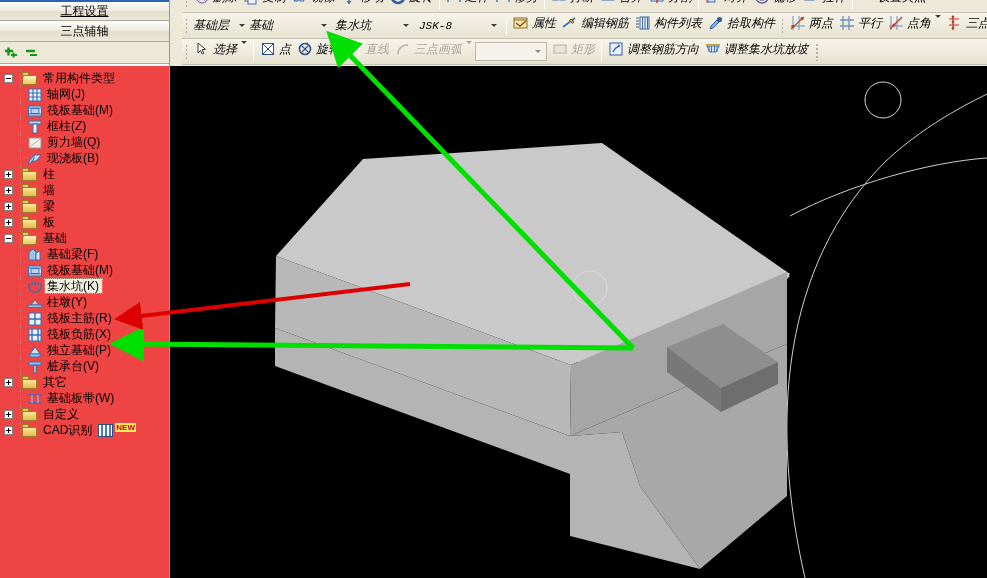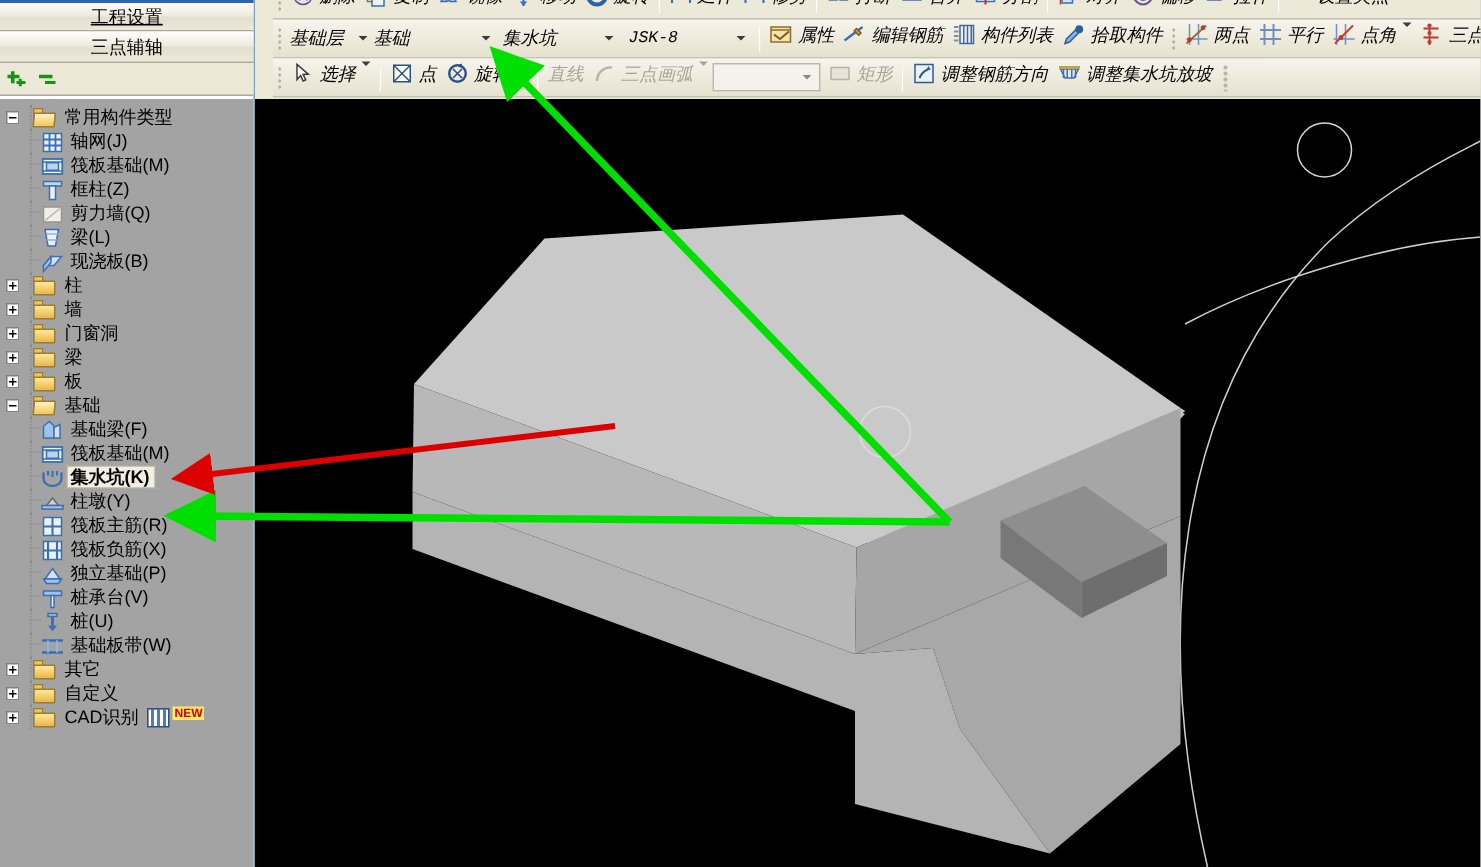--- a/index.html
+++ b/index.html
@@ -41,38 +41,37 @@
     display: flex; align-items: center;
     padding-left: 3px; gap: 5px;
   }
   .addrem {
     width: 16px; height: 16px; position: relative;
     display: inline-block;
   }
   .tree-wrap {
     position: absolute;
     top: 66px; left: 0; right: 0; bottom: 0;
-    background: #a3a3a3;
+    background: #ef4444;
     overflow: hidden;
   }
   .tree {
     padding: 4px 0 0 4px;
   }
   .node {
     display: flex; align-items: center;
     height: 16px;
     white-space: nowrap;
     font-size: 12px;
     cursor: default;
     position: relative;
   }
   .node.sel .nlabel {
     background: #f2efe0;
     outline: 1px dotted #b9b39b;
-    font-weight: bold;
   }
   .expander {
     width: 9px; height: 9px;
     border: 1px solid #808080;
     background: #fff;
     margin-right: 3px;
     position: relative;
     flex: 0 0 auto;
   }
   .expander::before {
@@ -315,31 +314,20 @@
                 <path d="M3 12L13 4" fill="none" stroke="#b9b3a4" stroke-width="1"></path>
               </svg>
             </span>
             <span class="nlabel">剪力墙(Q)</span>
           </div>
           <div class="node">
             <span class="indent" style="width: 12px;"></span>
             <span class="dots"></span>
             <span class="ico">
               <svg viewBox="0 0 16 16" class="icon16">
-                <path d="M3 2h9l-2 11H5z" fill="#e8f1fc" stroke="#3b6fb5"></path>
-                <path d="M4 5h8M4 9h7" fill="none" stroke="#8fb4e0" stroke-width="1"></path>
-              </svg>
-            </span>
-            <span class="nlabel">梁(L)</span>
-          </div>
-          <div class="node">
-            <span class="indent" style="width: 12px;"></span>
-            <span class="dots"></span>
-            <span class="ico">
-              <svg viewBox="0 0 16 16" class="icon16">
                 <path d="M2 10l5-6h7l-5 6z" fill="#cfe2f7" stroke="#3b6fb5"></path>
                 <path d="M2 10l5-6v4l-5 6z" fill="#9fc2e8" stroke="#3b6fb5"></path>
               </svg>
             </span>
             <span class="nlabel">现浇板(B)</span>
           </div>
           <div class="node">
             <span class="expander plus"></span>
             <span class="dots" style="width: 6px;"></span>
             <span class="folder">
@@ -357,169 +345,148 @@
             </span>
             <span class="nlabel">墙</span>
           </div>
           <div class="node">
             <span class="expander plus"></span>
             <span class="dots" style="width: 6px;"></span>
             <span class="folder">
               <span class="ft"></span>
               <span class="fb"></span>
             </span>
-            <span class="nlabel">门窗洞</span>
+            <span class="nlabel">梁</span>
           </div>
           <div class="node">
             <span class="expander plus"></span>
             <span class="dots" style="width: 6px;"></span>
             <span class="folder">
               <span class="ft"></span>
               <span class="fb"></span>
             </span>
-            <span class="nlabel">梁</span>
+            <span class="nlabel">板</span>
+          </div>
+          <div class="node">
+            <span class="expander"></span>
+            <span class="dots" style="width: 6px;"></span>
+            <span class="folder open">
+              <span class="ft"></span>
+              <span class="fb"></span>
+            </span>
+            <span class="nlabel">基础</span>
+          </div>
+          <div class="node">
+            <span class="indent" style="width: 12px;"></span>
+            <span class="dots"></span>
+            <span class="ico">
+              <svg viewBox="0 0 16 16" class="icon16">
+                <path d="M2 13V5l4-3 3 3v8z" fill="#9fc2e8" stroke="#3b6fb5"></path>
+                <path d="M9 13V6l4-2v9z" fill="#cfe2f7" stroke="#3b6fb5"></path>
+              </svg>
+            </span>
+            <span class="nlabel">基础梁(F)</span>
+          </div>
+          <div class="node">
+            <span class="indent" style="width: 12px;"></span>
+            <span class="dots"></span>
+            <span class="ico">
+              <svg viewBox="0 0 16 16" class="icon16">
+                <rect x="1.5" y="3" width="13" height="10" fill="#e8f1fc" stroke="#3b6fb5" stroke-width="1.2"></rect>
+                <rect x="4" y="5.5" width="8" height="5" fill="#b9d3f0" stroke="#3b6fb5"></rect>
+                <path d="M1.5 5h13M1.5 11h13" fill="none" stroke="#3b6fb5" stroke-width="1"></path>
+              </svg>
+            </span>
+            <span class="nlabel">筏板基础(M)</span>
+          </div>
+          <div class="node sel">
+            <span class="indent" style="width: 12px;"></span>
+            <span class="dots"></span>
+            <span class="ico">
+              <svg viewBox="0 0 16 16" class="icon16">
+                <path d="M2 4v4a6 5 0 0 0 12 0V4" fill="none" stroke="#3b6fb5" stroke-width="1.6"></path>
+                <path d="M5 3v3M8 3v4M11 3v3" fill="none" stroke="#3b6fb5" stroke-width="1.4"></path>
+              </svg>
+            </span>
+            <span class="nlabel">集水坑(K)</span>
+          </div>
+          <div class="node">
+            <span class="indent" style="width: 12px;"></span>
+            <span class="dots"></span>
+            <span class="ico">
+              <svg viewBox="0 0 16 16" class="icon16">
+                <path d="M4 10l4-5 4 5z" fill="#cfcfcf" stroke="#6b6b6b"></path>
+                <rect x="1" y="10" width="14" height="2.4" fill="#9fc2e8" stroke="#3b6fb5"></rect>
+              </svg>
+            </span>
+            <span class="nlabel">柱墩(Y)</span>
+          </div>
+          <div class="node">
+            <span class="indent" style="width: 12px;"></span>
+            <span class="dots"></span>
+            <span class="ico">
+              <svg viewBox="0 0 16 16" class="icon16">
+                <rect x="2" y="2" width="12" height="12" fill="#e8f1fc" stroke="#3b6fb5"></rect>
+                <path d="M8 2v12M2 8h12" fill="none" stroke="#3b6fb5" stroke-width="1.4"></path>
+              </svg>
+            </span>
+            <span class="nlabel">筏板主筋(R)</span>
+          </div>
+          <div class="node">
+            <span class="indent" style="width: 12px;"></span>
+            <span class="dots"></span>
+            <span class="ico">
+              <svg viewBox="0 0 16 16" class="icon16">
+                <rect x="2" y="2" width="12" height="12" fill="#e8f1fc" stroke="#3b6fb5"></rect>
+                <path d="M5 2v12M11 2v12M2 8h12" fill="none" stroke="#3b6fb5" stroke-width="1.4"></path>
+              </svg>
+            </span>
+            <span class="nlabel">筏板负筋(X)</span>
+          </div>
+          <div class="node">
+            <span class="indent" style="width: 12px;"></span>
+            <span class="dots"></span>
+            <span class="ico">
+              <svg viewBox="0 0 16 16" class="icon16">
+                <path d="M3 11l5-7 5 7z" fill="#cfe2f7" stroke="#3b6fb5"></path>
+                <path d="M2 11h12l-2 3H4z" fill="#9fc2e8" stroke="#3b6fb5"></path>
+              </svg>
+            </span>
+            <span class="nlabel">独立基础(P)</span>
+          </div>
+          <div class="node">
+            <span class="indent" style="width: 12px;"></span>
+            <span class="dots"></span>
+            <span class="ico">
+              <svg viewBox="0 0 16 16" class="icon16">
+                <rect x="2" y="3" width="12" height="3" fill="#9fc2e8" stroke="#3b6fb5"></rect>
+                <rect x="7" y="6" width="2" height="8" fill="#e8f1fc" stroke="#3b6fb5"></rect>
+              </svg>
+            </span>
+            <span class="nlabel">桩承台(V)</span>
           </div>
           <div class="node">
             <span class="expander plus"></span>
             <span class="dots" style="width: 6px;"></span>
             <span class="folder">
               <span class="ft"></span>
               <span class="fb"></span>
             </span>
-            <span class="nlabel">板</span>
-          </div>
-          <div class="node">
-            <span class="expander"></span>
-            <span class="dots" style="width: 6px;"></span>
-            <span class="folder open">
-              <span class="ft"></span>
-              <span class="fb"></span>
-            </span>
-            <span class="nlabel">基础</span>
-          </div>
-          <div class="node">
-            <span class="indent" style="width: 12px;"></span>
-            <span class="dots"></span>
-            <span class="ico">
-              <svg viewBox="0 0 16 16" class="icon16">
-                <path d="M2 13V5l4-3 3 3v8z" fill="#9fc2e8" stroke="#3b6fb5"></path>
-                <path d="M9 13V6l4-2v9z" fill="#cfe2f7" stroke="#3b6fb5"></path>
-              </svg>
-            </span>
-            <span class="nlabel">基础梁(F)</span>
-          </div>
-          <div class="node">
-            <span class="indent" style="width: 12px;"></span>
-            <span class="dots"></span>
-            <span class="ico">
-              <svg viewBox="0 0 16 16" class="icon16">
-                <rect x="1.5" y="3" width="13" height="10" fill="#e8f1fc" stroke="#3b6fb5" stroke-width="1.2"></rect>
-                <rect x="4" y="5.5" width="8" height="5" fill="#b9d3f0" stroke="#3b6fb5"></rect>
-                <path d="M1.5 5h13M1.5 11h13" fill="none" stroke="#3b6fb5" stroke-width="1"></path>
-              </svg>
-            </span>
-            <span class="nlabel">筏板基础(M)</span>
-          </div>
-          <div class="node sel">
-            <span class="indent" style="width: 12px;"></span>
-            <span class="dots"></span>
-            <span class="ico">
-              <svg viewBox="0 0 16 16" class="icon16">
-                <path d="M2 4v4a6 5 0 0 0 12 0V4" fill="none" stroke="#3b6fb5" stroke-width="1.6"></path>
-                <path d="M5 3v3M8 3v4M11 3v3" fill="none" stroke="#3b6fb5" stroke-width="1.4"></path>
-              </svg>
-            </span>
-            <span class="nlabel">集水坑(K)</span>
-          </div>
-          <div class="node">
-            <span class="indent" style="width: 12px;"></span>
-            <span class="dots"></span>
-            <span class="ico">
-              <svg viewBox="0 0 16 16" class="icon16">
-                <path d="M4 10l4-5 4 5z" fill="#cfcfcf" stroke="#6b6b6b"></path>
-                <rect x="1" y="10" width="14" height="2.4" fill="#9fc2e8" stroke="#3b6fb5"></rect>
-              </svg>
-            </span>
-            <span class="nlabel">柱墩(Y)</span>
-          </div>
-          <div class="node">
-            <span class="indent" style="width: 12px;"></span>
-            <span class="dots"></span>
-            <span class="ico">
-              <svg viewBox="0 0 16 16" class="icon16">
-                <rect x="2" y="2" width="12" height="12" fill="#e8f1fc" stroke="#3b6fb5"></rect>
-                <path d="M8 2v12M2 8h12" fill="none" stroke="#3b6fb5" stroke-width="1.4"></path>
-              </svg>
-            </span>
-            <span class="nlabel">筏板主筋(R)</span>
-          </div>
-          <div class="node">
-            <span class="indent" style="width: 12px;"></span>
-            <span class="dots"></span>
-            <span class="ico">
-              <svg viewBox="0 0 16 16" class="icon16">
-                <rect x="2" y="2" width="12" height="12" fill="#e8f1fc" stroke="#3b6fb5"></rect>
-                <path d="M5 2v12M11 2v12M2 8h12" fill="none" stroke="#3b6fb5" stroke-width="1.4"></path>
-              </svg>
-            </span>
-            <span class="nlabel">筏板负筋(X)</span>
-          </div>
-          <div class="node">
-            <span class="indent" style="width: 12px;"></span>
-            <span class="dots"></span>
-            <span class="ico">
-              <svg viewBox="0 0 16 16" class="icon16">
-                <path d="M3 11l5-7 5 7z" fill="#cfe2f7" stroke="#3b6fb5"></path>
-                <path d="M2 11h12l-2 3H4z" fill="#9fc2e8" stroke="#3b6fb5"></path>
-              </svg>
-            </span>
-            <span class="nlabel">独立基础(P)</span>
-          </div>
-          <div class="node">
-            <span class="indent" style="width: 12px;"></span>
-            <span class="dots"></span>
-            <span class="ico">
-              <svg viewBox="0 0 16 16" class="icon16">
-                <rect x="2" y="3" width="12" height="3" fill="#9fc2e8" stroke="#3b6fb5"></rect>
-                <rect x="7" y="6" width="2" height="8" fill="#e8f1fc" stroke="#3b6fb5"></rect>
-              </svg>
-            </span>
-            <span class="nlabel">桩承台(V)</span>
-          </div>
-          <div class="node">
-            <span class="indent" style="width: 12px;"></span>
-            <span class="dots"></span>
-            <span class="ico">
-              <svg viewBox="0 0 16 16" class="icon16">
-                <path d="M8 2v8" fill="none" stroke="#3b6fb5" stroke-width="2"></path>
-                <path d="M5 10h6l-3 4z" fill="#3b6fb5"></path>
-                <rect x="5" y="2" width="6" height="2" fill="#9fc2e8" stroke="#3b6fb5"></rect>
-              </svg>
-            </span>
-            <span class="nlabel">桩(U)</span>
+            <span class="nlabel">其它</span>
           </div>
           <div class="node">
             <span class="indent" style="width: 12px;"></span>
             <span class="dots"></span>
             <span class="ico">
               <svg viewBox="0 0 16 16" class="icon16">
                 <path d="M1 4h14M1 12h14" fill="none" stroke="#3b6fb5" stroke-width="1.6"></path>
                 <path d="M5 4v8M11 4v8" fill="none" stroke="#8fb4e0" stroke-width="1.4"></path>
               </svg>
             </span>
             <span class="nlabel">基础板带(W)</span>
-          </div>
-          <div class="node">
-            <span class="expander plus"></span>
-            <span class="dots" style="width: 6px;"></span>
-            <span class="folder">
-              <span class="ft"></span>
-              <span class="fb"></span>
-            </span>
-            <span class="nlabel">其它</span>
           </div>
           <div class="node">
             <span class="expander plus"></span>
             <span class="dots" style="width: 6px;"></span>
             <span class="folder">
               <span class="ft"></span>
               <span class="fb"></span>
             </span>
             <span class="nlabel">自定义</span>
           </div>

